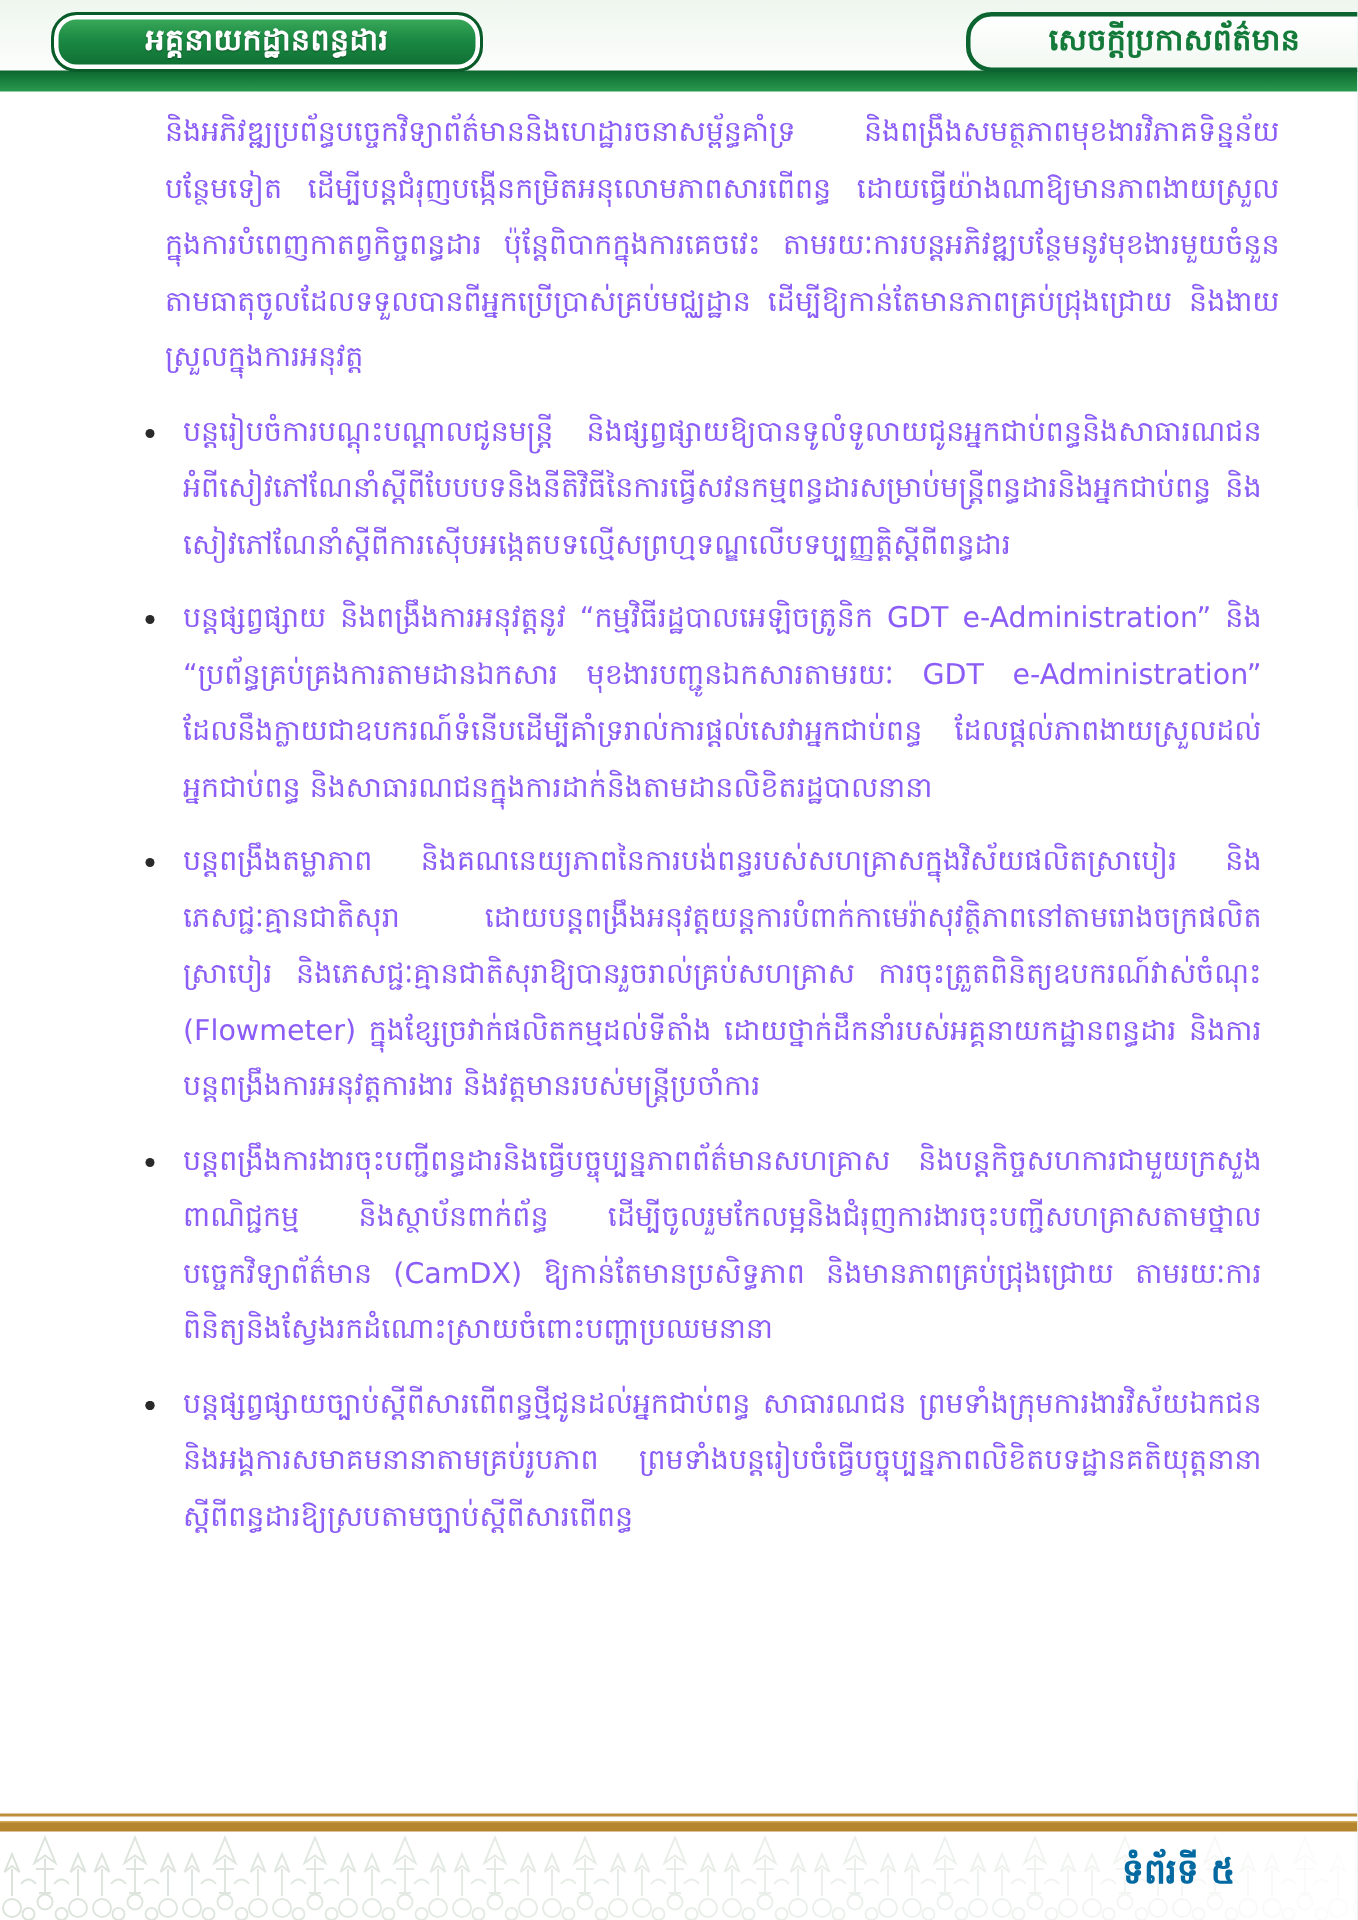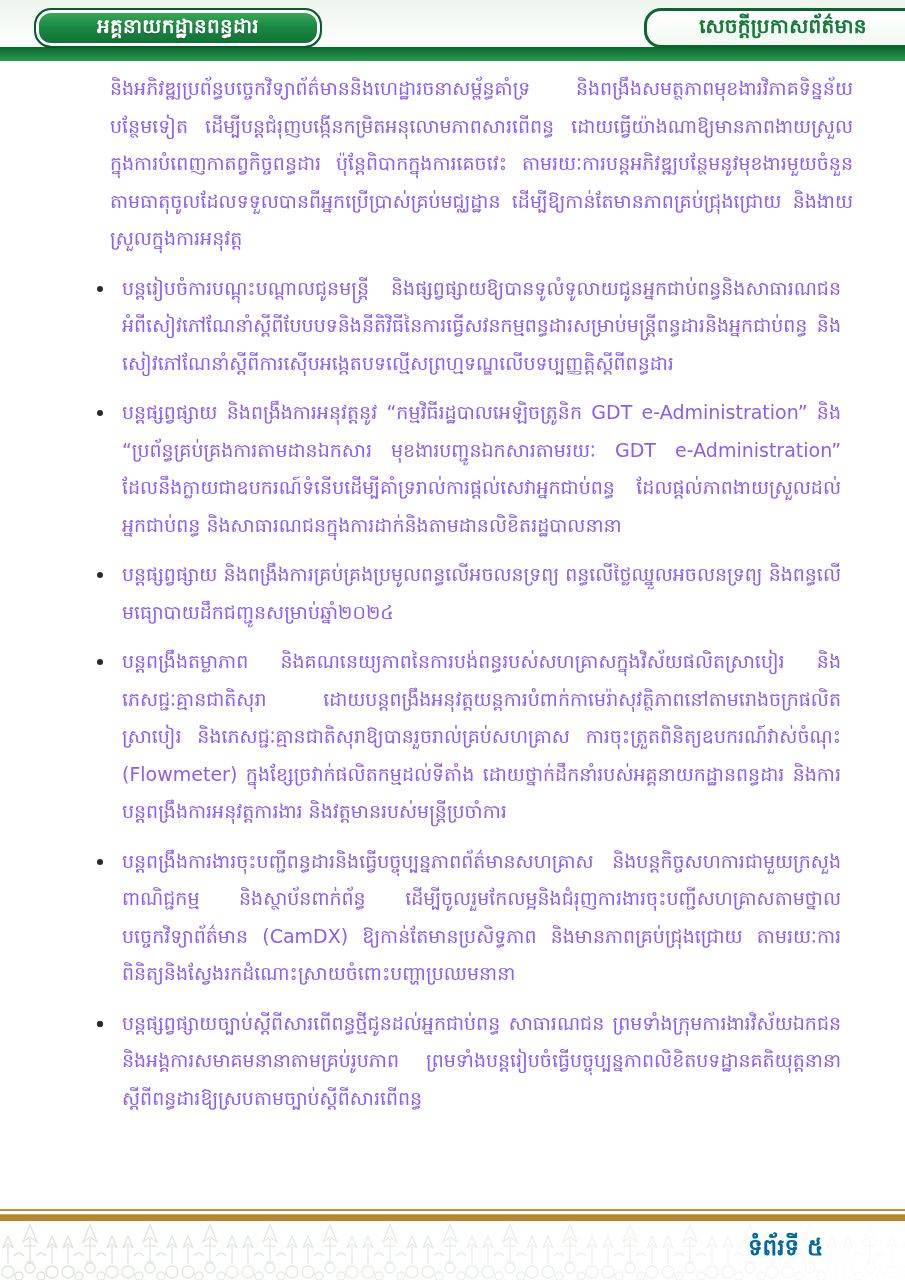--- a/index.html
+++ b/index.html
@@ -87,24 +87,20 @@
       <li>
         <span class="bullet-dot"></span>
         <span>បន្តរៀបចំការបណ្តុះបណ្តាលជូនមន្ត្រី និងផ្សព្វផ្សាយឱ្យបានទូលំទូលាយជូនអ្នកជាប់ពន្ធនិងសាធារណជនអំពីសៀវភៅណែនាំស្តីពីបែបបទនិងនីតិវិធីនៃការធ្វើសវនកម្មពន្ធដារសម្រាប់មន្ត្រីពន្ធដារនិងអ្នកជាប់ពន្ធ និងសៀវភៅណែនាំស្តីពីការស៊ើបអង្កេតបទល្មើសព្រហ្មទណ្ឌលើបទប្បញ្ញត្តិស្តីពីពន្ធដារ</span>
       </li>
       <li>
         <span class="bullet-dot"></span>
         <span>បន្តផ្សព្វផ្សាយ និងពង្រឹងការអនុវត្តនូវ “កម្មវិធីរដ្ឋបាលអេឡិចត្រូនិក GDT e-Administration” និង “ប្រព័ន្ធគ្រប់គ្រងការតាមដានឯកសារ មុខងារបញ្ជូនឯកសារតាមរយៈ GDT e-Administration” ដែលនឹងក្លាយជាឧបករណ៍ទំនើបដើម្បីគាំទ្ររាល់ការផ្តល់សេវាអ្នកជាប់ពន្ធ ដែលផ្តល់ភាពងាយស្រួលដល់អ្នកជាប់ពន្ធ និងសាធារណជនក្នុងការដាក់និងតាមដានលិខិតរដ្ឋបាលនានា</span>
       </li>
       <li>
         <span class="bullet-dot"></span>
-        <span>បន្តផ្សព្វផ្សាយ និងពង្រឹងការគ្រប់គ្រងប្រមូលពន្ធលើអចលនទ្រព្យ ពន្ធលើថ្លៃឈ្នួលអចលនទ្រព្យ និងពន្ធលើមធ្យោបាយដឹកជញ្ជូនសម្រាប់ឆ្នាំ២០២៤</span>
-      </li>
-      <li>
-        <span class="bullet-dot"></span>
         <span>បន្តពង្រឹងតម្លាភាព និងគណនេយ្យភាពនៃការបង់ពន្ធរបស់សហគ្រាសក្នុងវិស័យផលិតស្រាបៀរ និងភេសជ្ជៈគ្មានជាតិសុរា ដោយបន្តពង្រឹងអនុវត្តយន្តការបំពាក់កាមេរ៉ាសុវត្ថិភាពនៅតាមរោងចក្រផលិតស្រាបៀរ និងភេសជ្ជៈគ្មានជាតិសុរាឱ្យបានរួចរាល់គ្រប់សហគ្រាស ការចុះត្រួតពិនិត្យឧបករណ៍វាស់ចំណុះ (Flowmeter) ក្នុងខ្សែច្រវាក់ផលិតកម្មដល់ទីតាំង ដោយថ្នាក់ដឹកនាំរបស់អគ្គនាយកដ្ឋានពន្ធដារ និងការបន្តពង្រឹងការអនុវត្តការងារ និងវត្តមានរបស់មន្ត្រីប្រចាំការ</span>
       </li>
       <li>
         <span class="bullet-dot"></span>
         <span>បន្តពង្រឹងការងារចុះបញ្ជីពន្ធដារនិងធ្វើបច្ចុប្បន្នភាពព័ត៌មានសហគ្រាស និងបន្តកិច្ចសហការជាមួយក្រសួងពាណិជ្ជកម្ម និងស្ថាប័នពាក់ព័ន្ធ ដើម្បីចូលរួមកែលម្អនិងជំរុញការងារចុះបញ្ជីសហគ្រាសតាមថ្នាលបច្ចេកវិទ្យាព័ត៌មាន (CamDX) ឱ្យកាន់តែមានប្រសិទ្ធភាព និងមានភាពគ្រប់ជ្រុងជ្រោយ តាមរយៈការពិនិត្យនិងស្វែងរកដំណោះស្រាយចំពោះបញ្ហាប្រឈមនានា</span>
       </li>
       <li>
         <span class="bullet-dot"></span>
       </li>
       <li>

